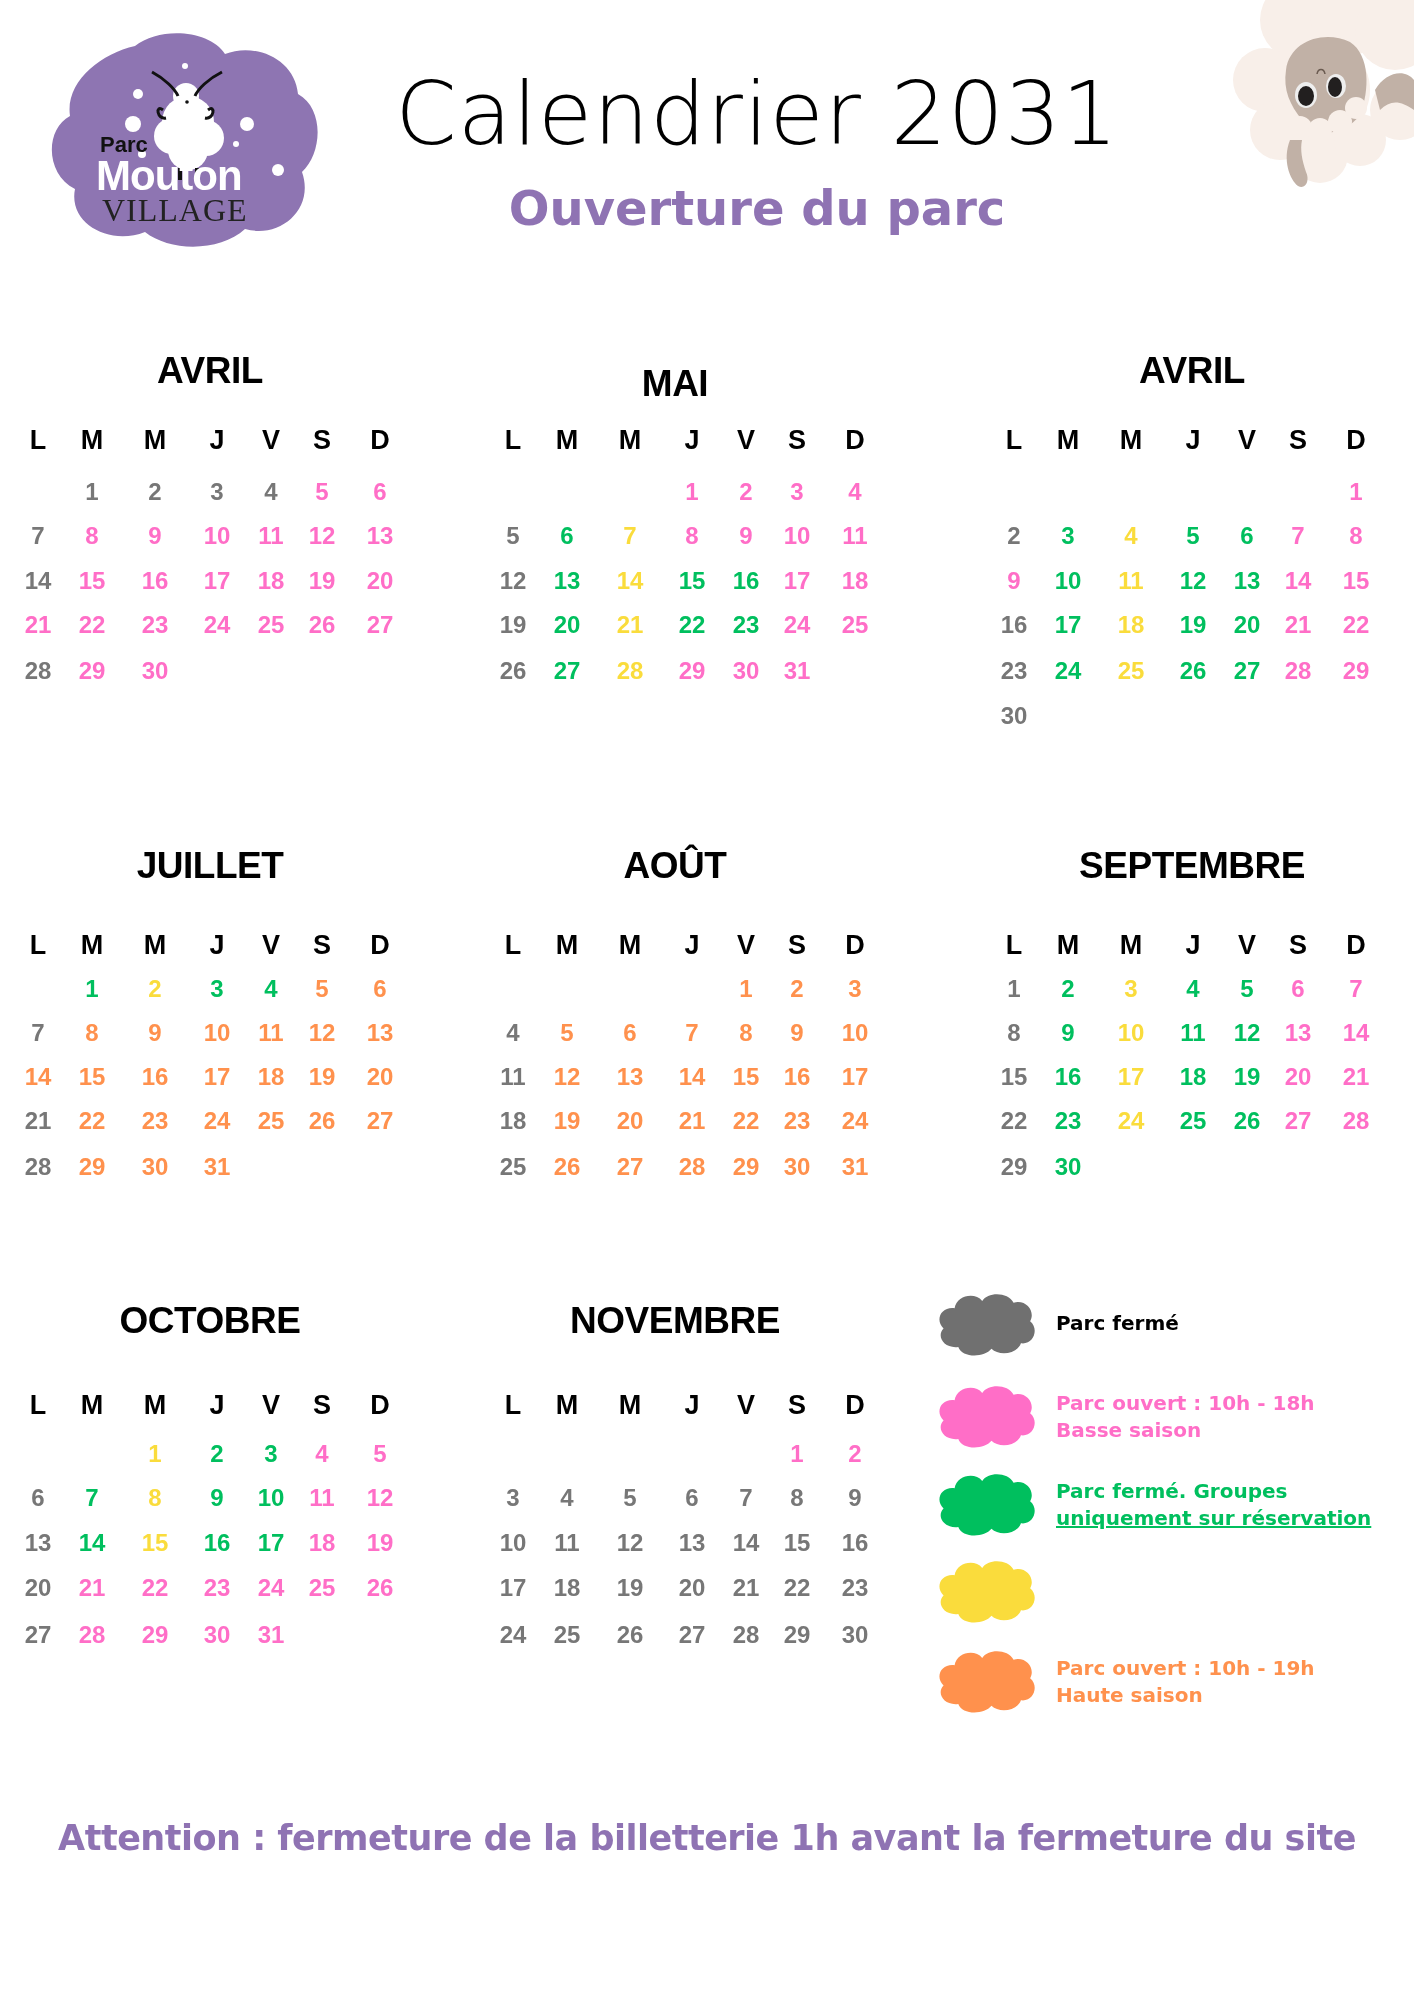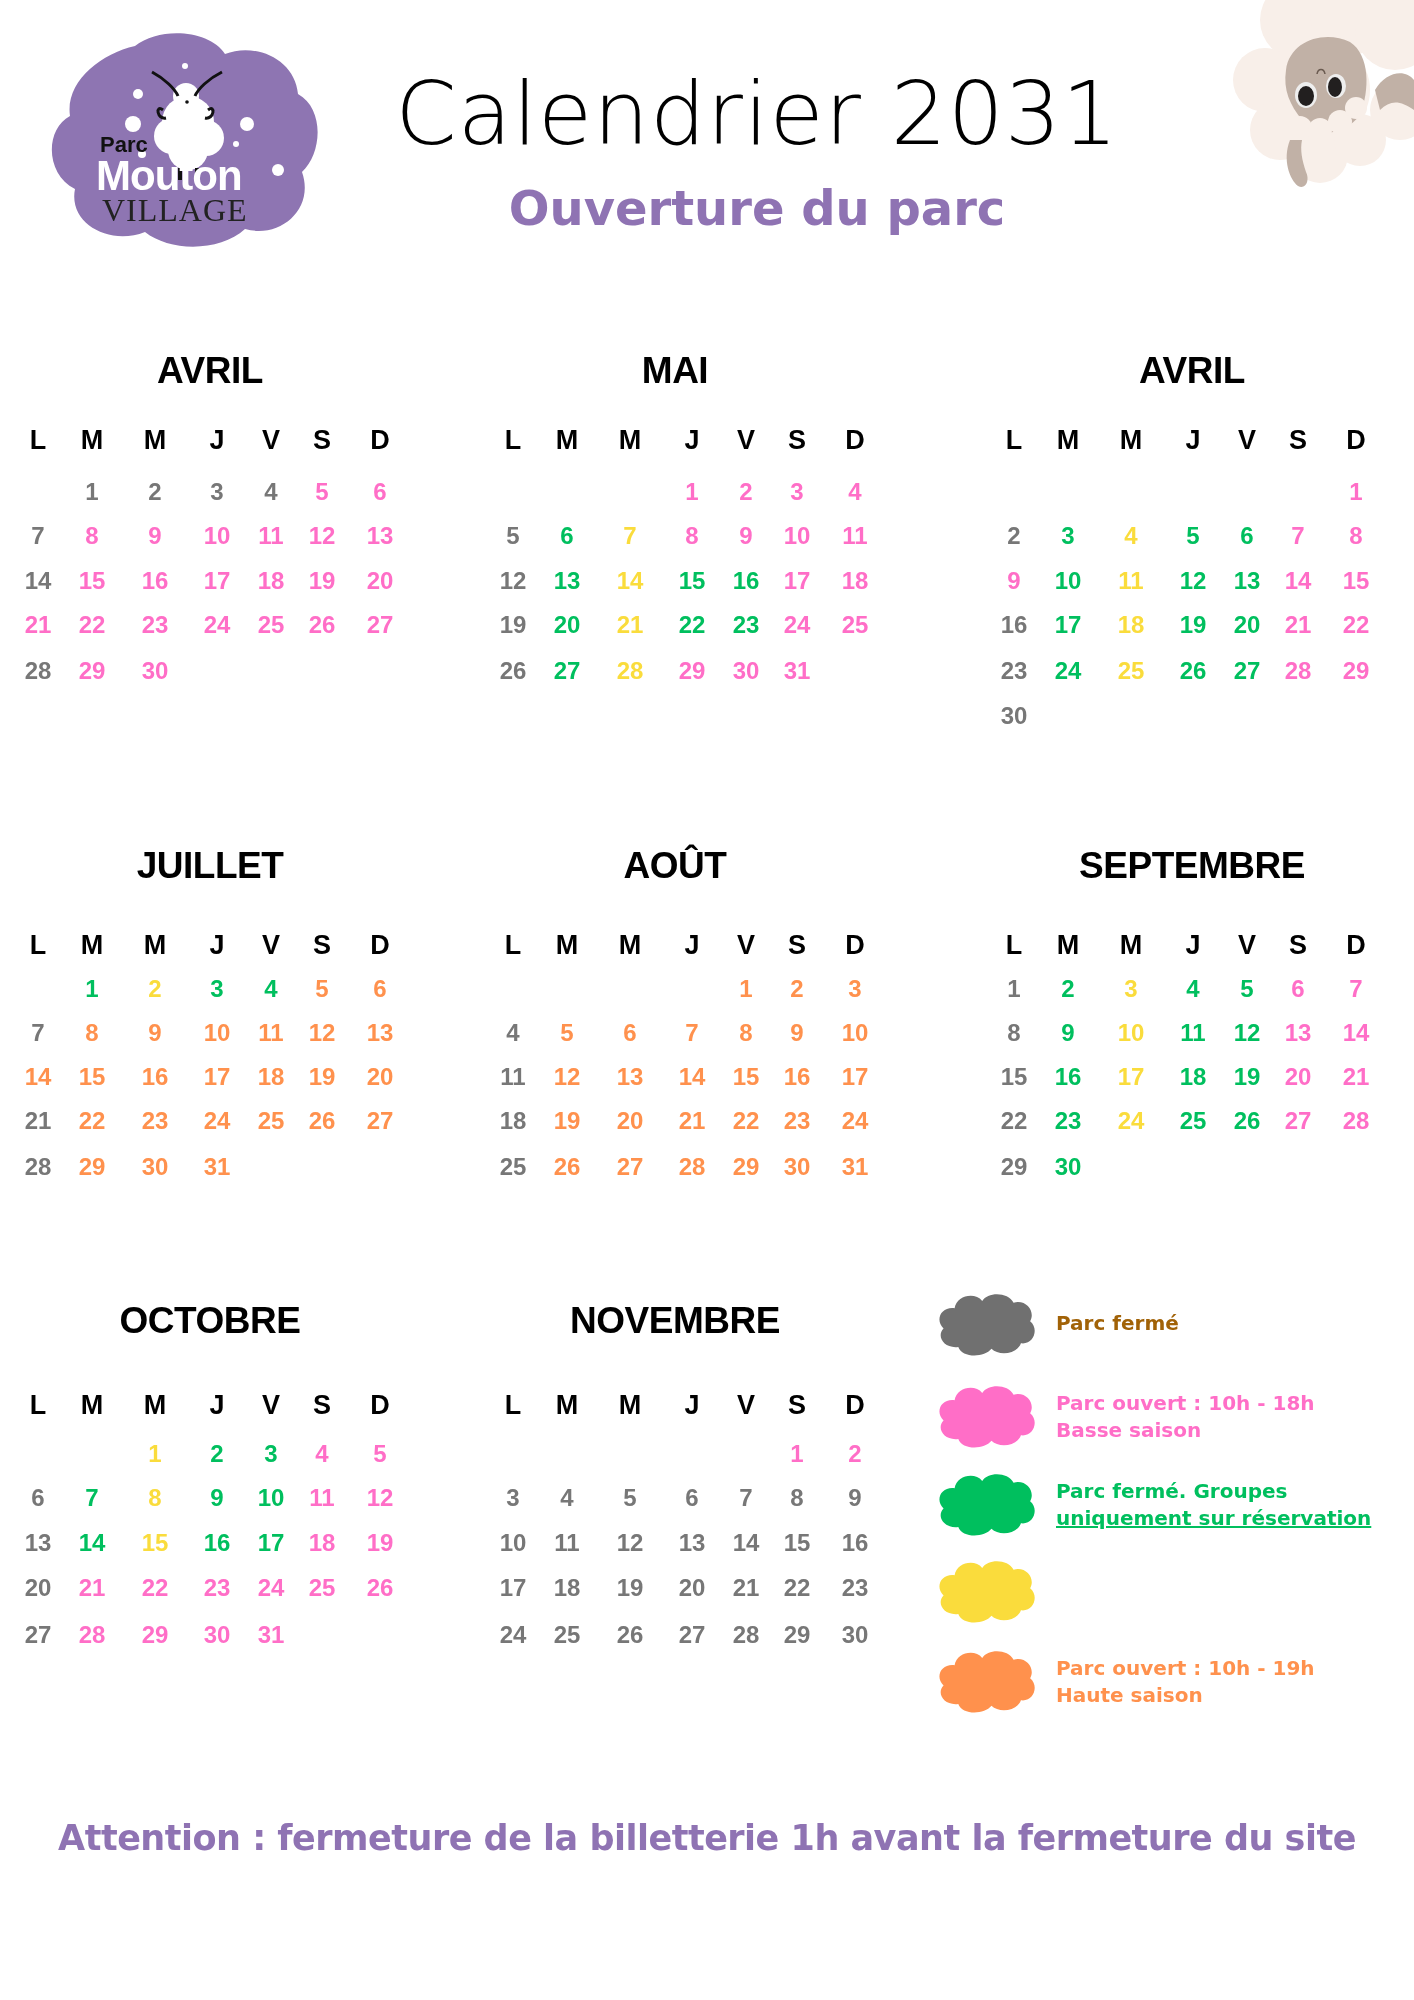--- a/index.html
+++ b/index.html
@@ -133,21 +133,21 @@
       <div class="cell c-pink" style="left: 155px; top: 611px;">23</div>
       <div class="cell c-pink" style="left: 217px; top: 611px;">24</div>
       <div class="cell c-pink" style="left: 271px; top: 611px;">25</div>
       <div class="cell c-pink" style="left: 322px; top: 611px;">26</div>
       <div class="cell c-pink" style="left: 380px; top: 611px;">27</div>
       <div class="cell c-grey" style="left: 38px; top: 657px;">28</div>
       <div class="cell c-pink" style="left: 92px; top: 657px;">29</div>
       <div class="cell c-pink" style="left: 155px; top: 657px;">30</div>
     </div>
     <div>
-      <div class="month-title" style="position: absolute; left: 460px; top: 350px;">MAI</div>
+      <div class="month-title" style="position: absolute; left: 460px; top: 363px;">MAI</div>
       <div class="cell hdr" style="left: 513px; top: 425px;">L</div>
       <div class="cell hdr" style="left: 567px; top: 425px;">M</div>
       <div class="cell hdr" style="left: 630px; top: 425px;">M</div>
       <div class="cell hdr" style="left: 692px; top: 425px;">J</div>
       <div class="cell hdr" style="left: 746px; top: 425px;">V</div>
       <div class="cell hdr" style="left: 797px; top: 425px;">S</div>
       <div class="cell hdr" style="left: 855px; top: 425px;">D</div>
       <div class="cell c-pink" style="left: 692px; top: 478px;">1</div>
       <div class="cell c-pink" style="left: 746px; top: 478px;">2</div>
       <div class="cell c-pink" style="left: 797px; top: 478px;">3</div>
@@ -423,21 +423,21 @@
       <div class="cell c-grey" style="left: 797px; top: 1621px;">29</div>
       <div class="cell c-grey" style="left: 855px; top: 1621px;">30</div>
     </div>
   </div>
 
 <div id="legend-container">
     <div class="legend-item" style="top: 1288px;">
       <svg class="legend-cloud" viewBox="0 0 110 76" width="110" height="70">
         <path d="M22,22 C24,8 44,4 52,14 C58,4 80,4 86,16 C100,12 110,26 104,36 C114,44 108,62 94,60 C90,72 70,74 62,66 C54,76 30,76 26,64 C10,66 2,52 10,44 C0,34 8,20 22,22 Z" fill="#707070"></path>
       </svg>
-      <div class="legend-text" style="color: #a16207; top: 22px;">
+      <div class="legend-text" style="color: #000000; top: 22px;">
         <div>Parc fermé</div>
       </div>
     </div>
     <div class="legend-item" style="top: 1380px;">
       <svg class="legend-cloud" viewBox="0 0 110 76" width="110" height="70">
         <path d="M22,22 C24,8 44,4 52,14 C58,4 80,4 86,16 C100,12 110,26 104,36 C114,44 108,62 94,60 C90,72 70,74 62,66 C54,76 30,76 26,64 C10,66 2,52 10,44 C0,34 8,20 22,22 Z" fill="#ff6ec7"></path>
       </svg>
       <div class="legend-text" style="color: rgb(255, 110, 199);">
         <div>Parc ouvert : 10h - 18h</div>
         <div>Basse saison</div>

